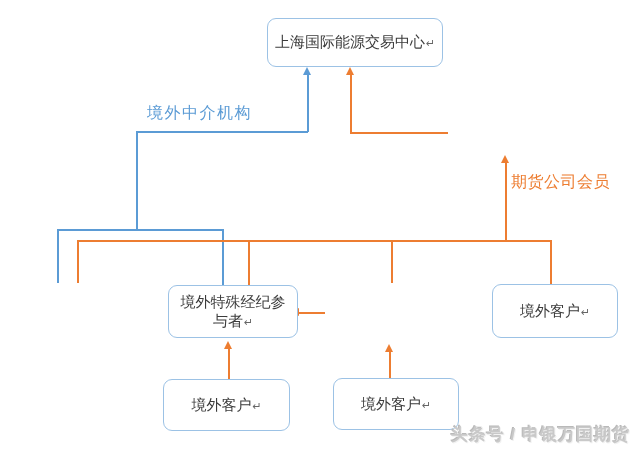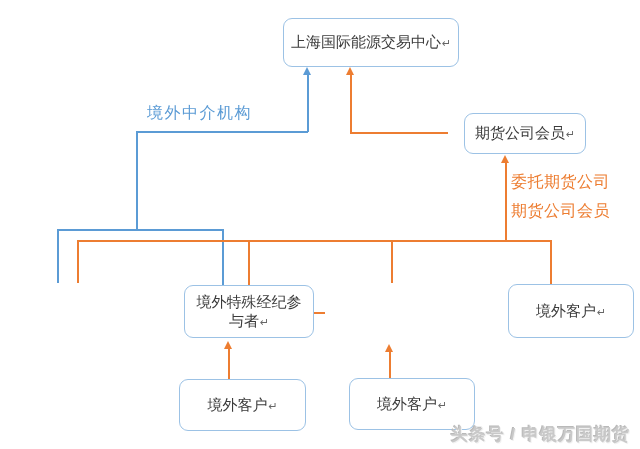--- a/index.html
+++ b/index.html
@@ -6,21 +6,21 @@
   .canvas{
     position:relative;width:640px;height:449px;background:#ffffff;overflow:hidden;
     font-family:"Liberation Sans","DejaVu Sans",sans-serif;
   }
   .node{
     position:absolute;box-sizing:border-box;
     border:1.5px solid var(--box-border,#9CC2E5);
     border-radius:9px;background:#fff;
     display:flex;align-items:center;justify-content:center;
     text-align:center;color:var(--box-text,#3B3B3B);
-    font-size:15px;line-height:19px;margin-left:16px;
+    font-size:15px;line-height:19px;
   }
   .ret{font-size:11px;color:#666;margin-left:1px;}
   .hline,.vline{position:absolute;}
   .hline{height:1.5px;}
   .vline{width:1.5px;}
   .blue{background:var(--line-blue,#5B9BD5);}
   .orange{background:var(--line-orange,#ED7D31);}
   .arrow{position:absolute;width:0;height:0;}
   .arrow-up-blue{border-left:4.5px solid transparent;border-right:4.5px solid transparent;
     border-bottom:8px solid var(--line-blue,#5B9BD5);}
@@ -67,31 +67,27 @@
   <div class="arrow arrow-up-orange" style="left:224px;top:341px;"></div>
   <div class="vline orange" style="left:228px;top:348px;height:31px;"></div>
   <div class="arrow arrow-up-orange" style="left:385px;top:344px;"></div>
   <div class="vline orange" style="left:389px;top:351px;height:27px;"></div>
 
   <div class="arrow arrow-left-orange" style="left:291px;top:308px;"></div>
   <div class="hline orange" style="left:298px;top:312px;width:27px;"></div>
 
   <div class="edge-label edge-label-blue" style="left:147px;top:103px;">境外中介机构</div>
   <div class="edge-label edge-label-orange" style="left:511px;top:167px;">
-    <div>委托期货公司</div>
     <div>期货公司会员</div>
   </div>
 
   <div class="node" style="left:267px;top:18px;width:176px;height:49px;">
     <span><span>上海国际能源交易中心</span><span class="ret">↵</span></span>
   </div>
 
-  <div class="node" style="left:448px;top:113px;width:122px;height:41px;">
-    <span><span>期货公司会员</span><span class="ret">↵</span></span>
-  </div>
 
 
   <div class="node" style="left:168px;top:285px;width:130px;height:53px;padding:0 10px;">
     <span><span>境外特殊经纪参与者</span><span class="ret">↵</span></span>
   </div>
 
 
   <div class="node" style="left:492px;top:284px;width:126px;height:54px;">
     <span><span>境外客户</span><span class="ret">↵</span></span>
   </div>

